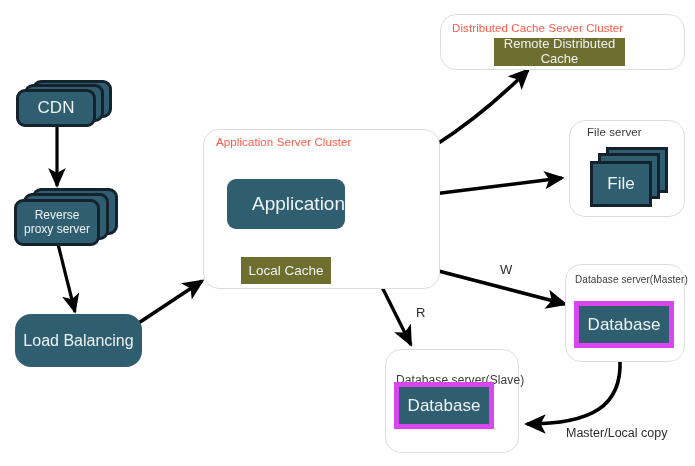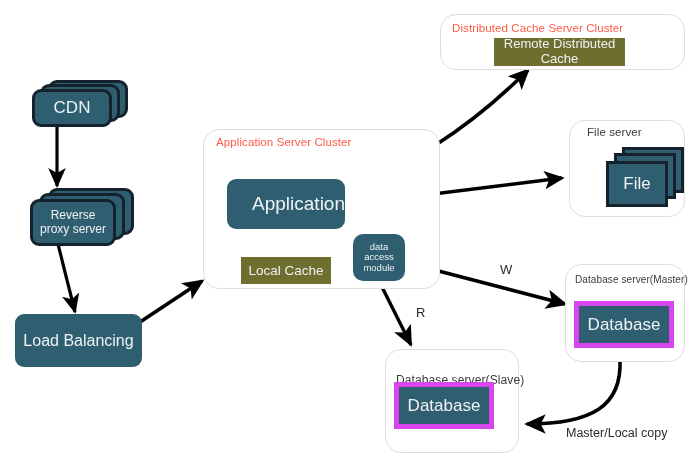--- a/index.html
+++ b/index.html
@@ -29,21 +29,21 @@
     display:flex;align-items:center;justify-content:center;
     text-align:center;color:#eef2f3;line-height:1.12;
   }
   .teal{background:#2f5e70;}
   .olive{background:#6e6e2e;}
   .rounded{border-radius:9px;}
   .sharp{border-radius:0;}
   .bordered{border:5px solid #d946ef;}
 
   
-  .stack{position:absolute;margin-left:16px;}
+  .stack{position:absolute;}
   .stack .layer{
     position:absolute;box-sizing:border-box;
     background:#2f5e70;border:3px solid #13222c;
   }
   .stack .layer.r{border-radius:9px;}
   .stack .face{
     position:absolute;left:0;box-sizing:border-box;
     background:#2f5e70;border:3px solid #13222c;
     display:flex;align-items:center;justify-content:center;
     text-align:center;color:#eef2f3;line-height:1.15;
@@ -123,37 +123,32 @@
 
   <div class="stack" style="left:14px;top:188px;width:104px;height:58px;padding-left:42px;">
     <div class="layer r" style="left:18px;top:0px;width:86px;height:47px;"></div>
     <div class="layer r" style="left:9px;top:5px;width:86px;height:47px;"></div>
     <div class="face r" style="left:0px;top:11px;width:86px;height:47px;font-size:12px;flex-direction:column;">
       <span>Reverse</span>
       <span>proxy server</span>
     </div>
   </div>
 
-  <div class="node teal rounded" style="left:15px;top:314px;width:127px;height:53px;font-size:16px;">
+  <div class="node teal rounded" style="left:15px;top:314px;width:127px;height:53px;font-size:16px;border-radius:16px;">
     <span>Load Balancing</span>
   </div>
 
   <div class="node teal rounded" style="left:227px;top:179px;width:118px;height:50px;font-size:19px;justify-content:flex-end;">
     <span>Application</span>
   </div>
 
   <div class="node olive sharp" style="left:241px;top:257px;width:90px;height:27px;font-size:13.5px;">
     <span>Local Cache</span>
   </div>
 
-  <div class="node teal rounded" style="left:353px;top:234px;width:52px;height:47px;font-size:9.5px;flex-direction:column;border-radius:10px;">
-    <span>data</span>
-    <span>access</span>
-    <span>module</span>
-  </div>
 
   <div class="node olive sharp" style="left:494px;top:38px;width:131px;height:28px;font-size:13px;">
     <span>Remote Distributed Cache</span>
   </div>
 
   <div class="stack" style="left:590px;top:147px;width:78px;height:60px;">
     <div class="layer" style="left:16px;top:0px;width:62px;height:46px;"></div>
     <div class="layer" style="left:8px;top:6px;width:62px;height:46px;"></div>
     <div class="face" style="left:0px;top:14px;width:62px;height:46px;font-size:17px;">
       <span>File</span>

